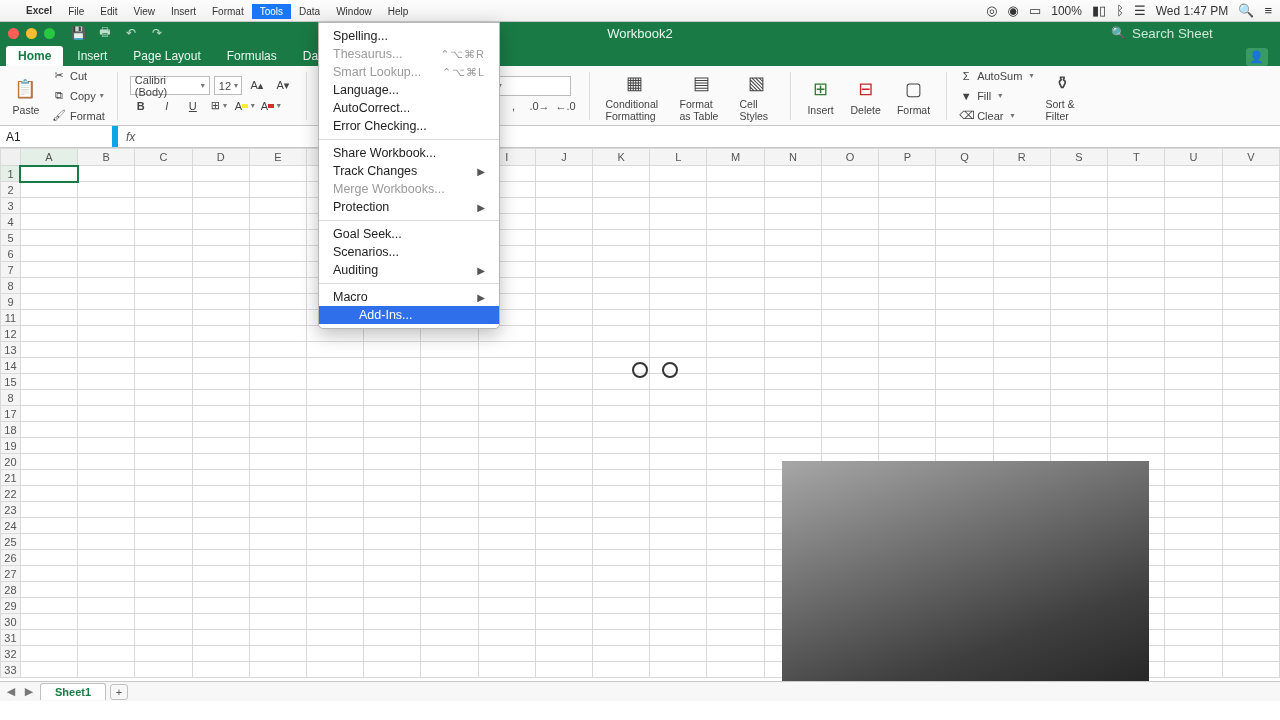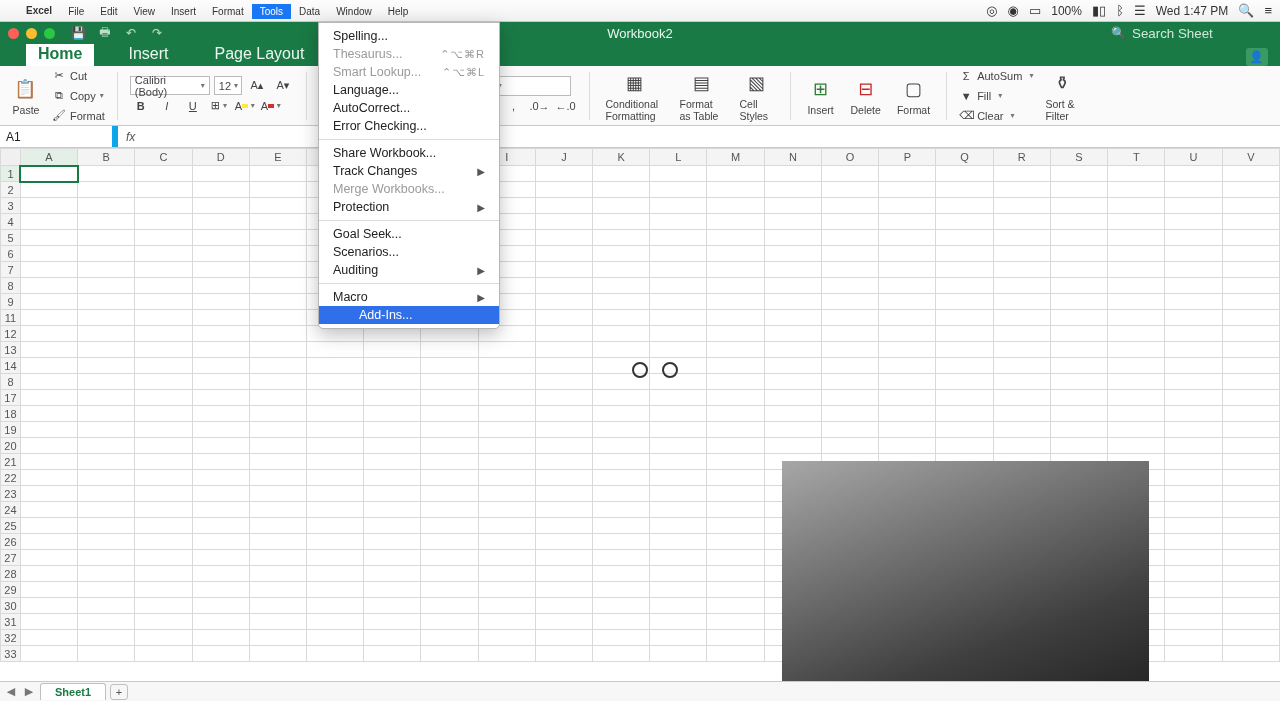--- a/index.html
+++ b/index.html
@@ -21,21 +21,21 @@
   .dot { width:11px; height:11px; border-radius:50%; }
   .dot.r{background:#ff5f57}.dot.y{background:#febc2e}.dot.g{background:#28c840}
   .qat .ic { width:16px; text-align:center; opacity:.9; }
   .qat .title { position:absolute; left:50%; transform:translateX(-50%); color:#eaf6ee; font-size:13px; }
   .qat .searchwrap { margin-left:auto; display:flex; align-items:center; gap:6px; color:#d2ecd9; }
   .qat input { background:transparent; border:none; color:#d2ecd9; width:140px; outline:none; }
   .qat input::placeholder{color:#cfe9d8}
 
   
   .ribtabs { height:22px; background:#1a7a45; display:flex; align-items:flex-end; padding:0 6px; gap:2px; }
-  .ribtabs .tab { padding:3px 12px; font-size:16px; color:#eaf6ee; border-radius:3px 3px 0 0;margin-left:20px; }
+  .ribtabs .tab { padding:3px 12px; font-size:12px; color:#eaf6ee; border-radius:3px 3px 0 0; }
   .ribtabs .tab.active { background:#fff; color:#1a7a45; font-weight:600; }
   .ribtabs .sharebtn { margin-left:auto; margin-right:6px; width:22px; height:18px; background:#3b9a63; border-radius:3px; display:flex; align-items:center; justify-content:center; color:#fff; }
 
   
   .ribbon { height:60px; background:#fafafa; border-bottom:1px solid #c9c9c9; display:flex; align-items:center; padding:2px 8px; gap:8px; font-size:11px; color:#444; }
   .grpsep { width:1px; height:48px; background:#ddd; margin:0 4px; }
   .stackbtn { display:flex; flex-direction:column; align-items:center; gap:2px; padding:0 4px; }
   .stackbtn .bigicon { width:28px; height:28px; display:flex; align-items:center; justify-content:center; font-size:18px; }
   .stackbtn span { font-size:10.5px; text-align:left; line-height:1.1; }
   .minirow { display:flex; flex-direction:column; gap:2px; }
@@ -623,20 +623,45 @@
           <td></td>
           <td></td>
           <td></td>
           <td></td>
           <td></td>
           <td></td>
           <td></td>
           <td></td>
         </tr>
         <tr>
+          <th>15</th>
+          <td></td>
+          <td></td>
+          <td></td>
+          <td></td>
+          <td></td>
+          <td></td>
+          <td></td>
+          <td></td>
+          <td></td>
+          <td></td>
+          <td></td>
+          <td></td>
+          <td></td>
+          <td></td>
+          <td></td>
+          <td></td>
+          <td></td>
+          <td></td>
+          <td></td>
+          <td></td>
+          <td></td>
+          <td></td>
+        </tr>
+        <tr>
           <th>8</th>
           <td></td>
           <td></td>
           <td></td>
           <td></td>
           <td></td>
           <td></td>
           <td></td>
           <td></td>
           <td></td>

